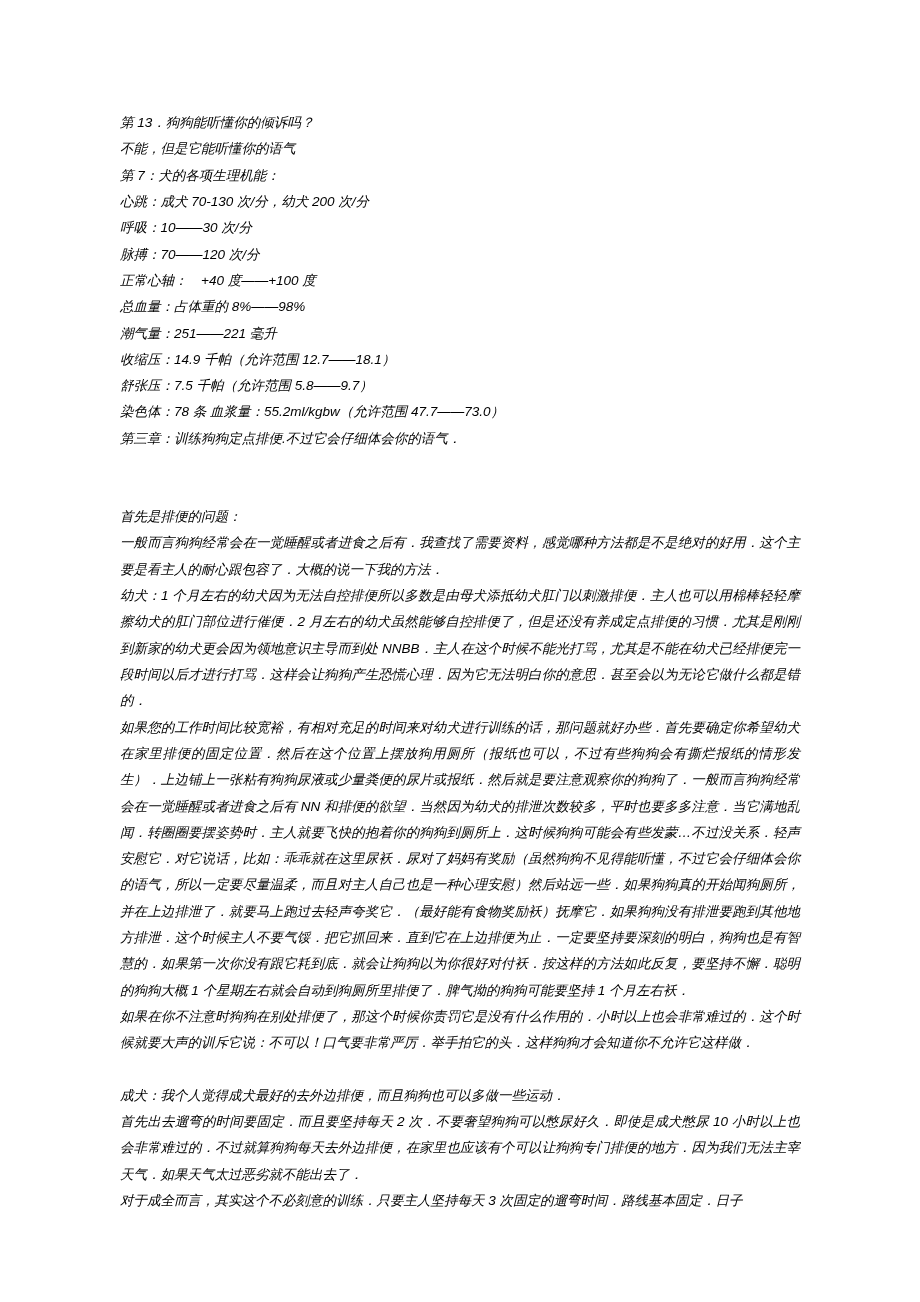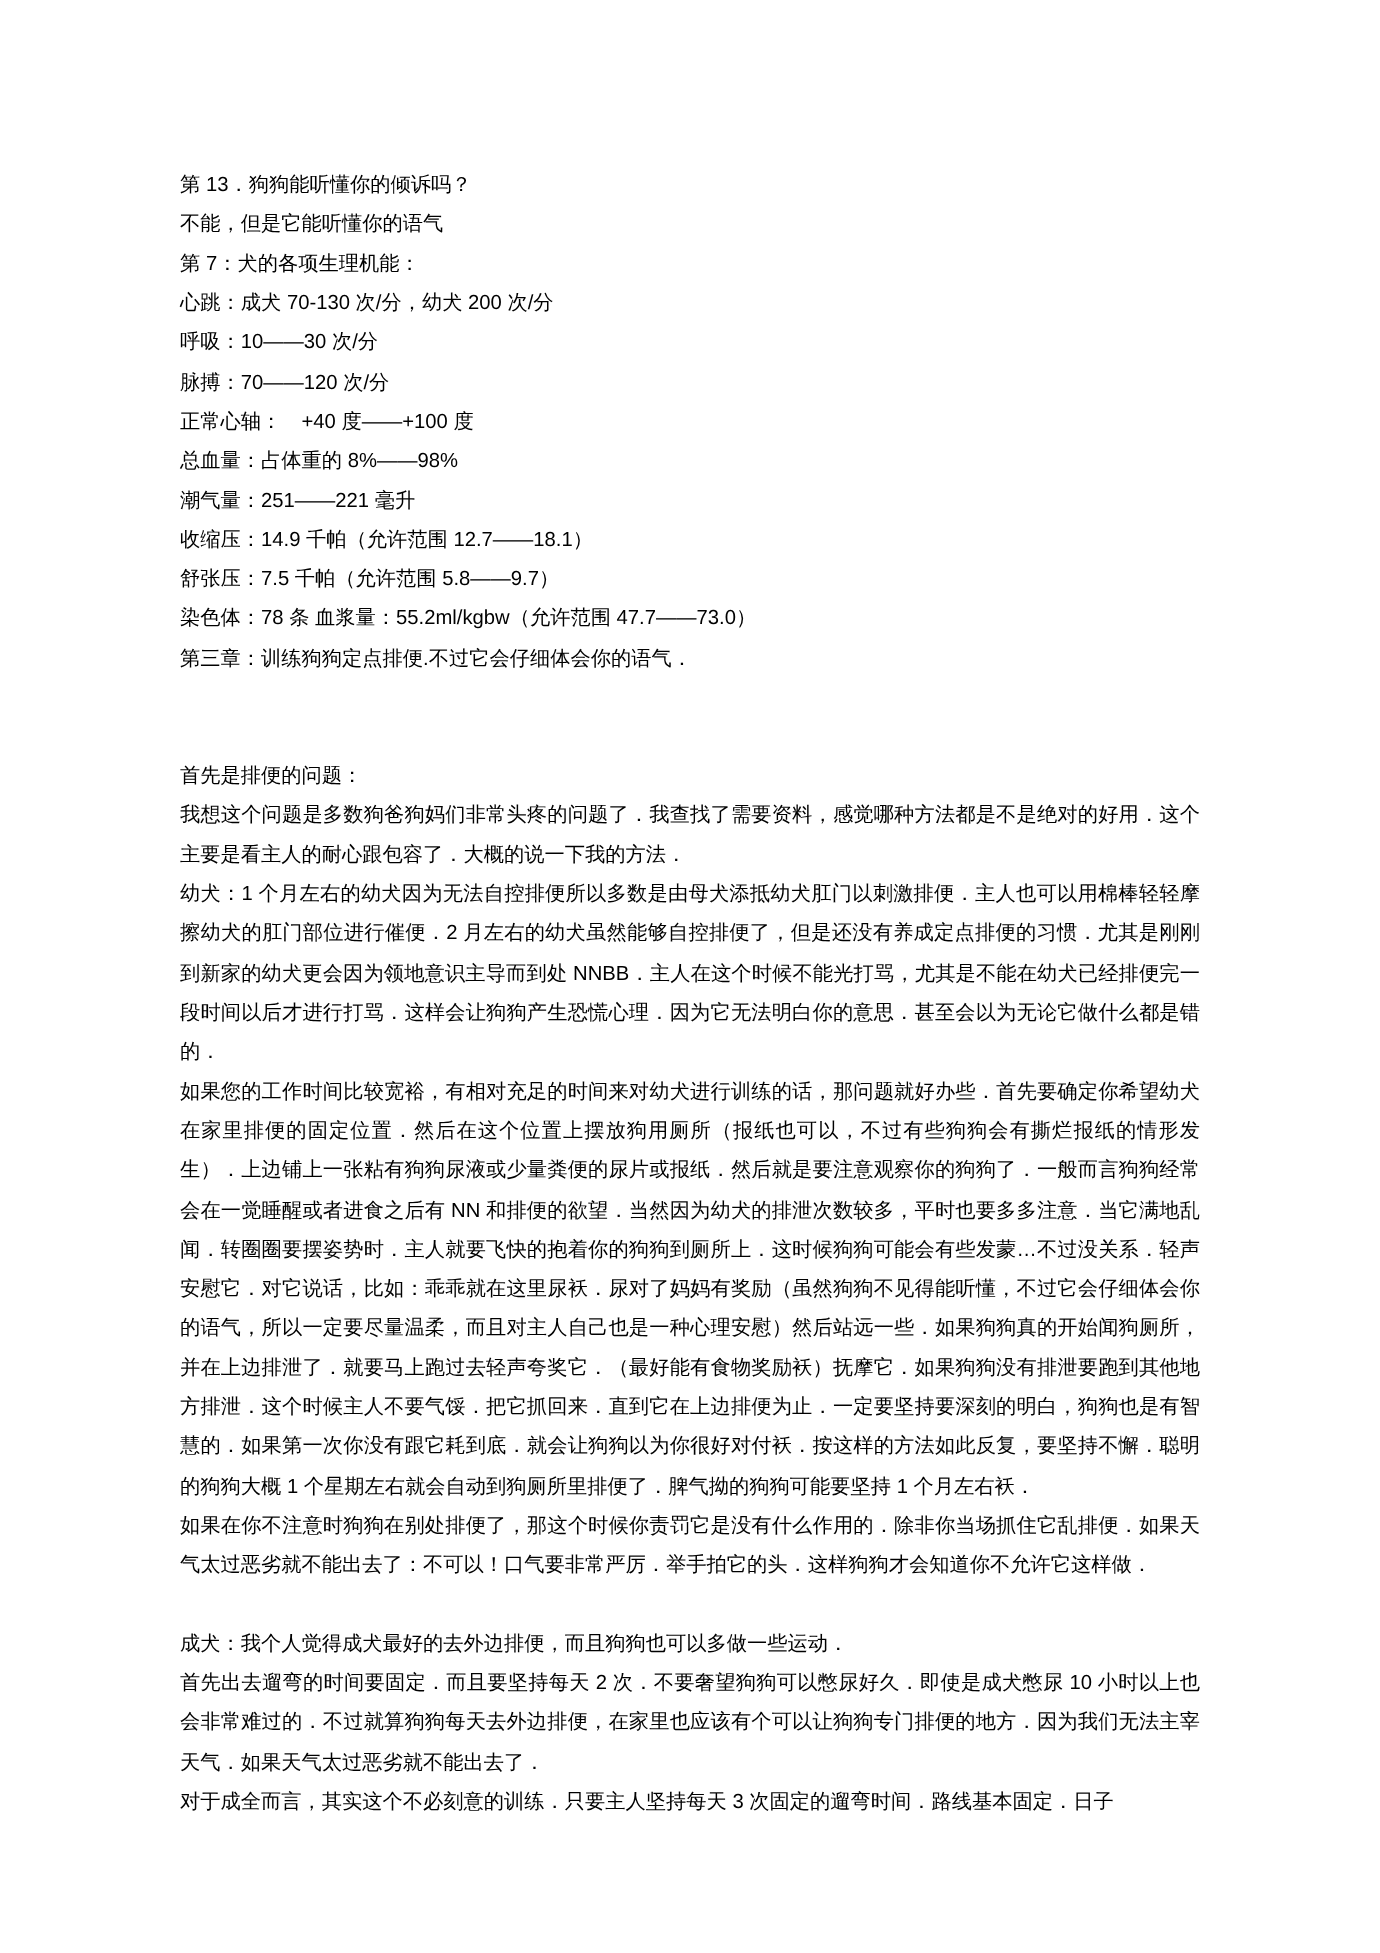--- a/index.html
+++ b/index.html
@@ -8,20 +8,21 @@
       margin: 0;
       padding: 110px 120px 80px 120px;
       width: 680px;
       font-size: 13.5px;
       line-height: 1.95;
       color: #000;
     }
     .para {
       margin: 0;
       text-align: justify;
+      font-style: italic;
     }
     .spacer {
       height: 52px;
     }
     .spacer-small {
       height: 26px;
     }
   </style>
 </head>
 <body>
@@ -36,22 +37,22 @@
 <p class="para">总血量：占体重的 8%——98%</p>
 <p class="para">潮气量：251——221 毫升</p>
 <p class="para">收缩压：14.9 千帕（允许范围 12.7——18.1）</p>
 <p class="para">舒张压：7.5 千帕（允许范围 5.8——9.7）</p>
 <p class="para">染色体：78 条  血浆量：55.2ml/kgbw（允许范围 47.7——73.0）</p>
 <p class="para">第三章：训练狗狗定点排便.不过它会仔细体会你的语气．</p>
 
 <div class="spacer"></div>
 
 <p class="para">首先是排便的问题：</p>
-<p class="para">我想这个问题是多数狗爸狗妈们非常头疼的问题了．我查找了需要资料，感觉哪种方法都是不是绝对的好用．这个主要是看主人的耐心跟包容了．大概的说一下我的方法．</p>
+<p class="para">一般而言狗狗经常会在一觉睡醒或者进食之后有．我查找了需要资料，感觉哪种方法都是不是绝对的好用．这个主要是看主人的耐心跟包容了．大概的说一下我的方法．</p>
 <p class="para">幼犬：1 个月左右的幼犬因为无法自控排便所以多数是由母犬添抵幼犬肛门以刺激排便．主人也可以用棉棒轻轻摩擦幼犬的肛门部位进行催便．2 月左右的幼犬虽然能够自控排便了，但是还没有养成定点排便的习惯．尤其是刚刚到新家的幼犬更会因为领地意识主导而到处 NNBB．主人在这个时候不能光打骂，尤其是不能在幼犬已经排便完一段时间以后才进行打骂．这样会让狗狗产生恐慌心理．因为它无法明白你的意思．甚至会以为无论它做什么都是错的．</p>
 <p class="para">如果您的工作时间比较宽裕，有相对充足的时间来对幼犬进行训练的话，那问题就好办些．首先要确定你希望幼犬在家里排便的固定位置．然后在这个位置上摆放狗用厕所（报纸也可以，不过有些狗狗会有撕烂报纸的情形发生）．上边铺上一张粘有狗狗尿液或少量粪便的尿片或报纸．然后就是要注意观察你的狗狗了．一般而言狗狗经常会在一觉睡醒或者进食之后有 NN 和排便的欲望．当然因为幼犬的排泄次数较多，平时也要多多注意．当它满地乱闻．转圈圈要摆姿势时．主人就要飞快的抱着你的狗狗到厕所上．这时候狗狗可能会有些发蒙…不过没关系．轻声安慰它．对它说话，比如：乖乖就在这里尿袄．尿对了妈妈有奖励（虽然狗狗不见得能听懂，不过它会仔细体会你的语气，所以一定要尽量温柔，而且对主人自己也是一种心理安慰）然后站远一些．如果狗狗真的开始闻狗厕所，并在上边排泄了．就要马上跑过去轻声夸奖它．（最好能有食物奖励袄）抚摩它．如果狗狗没有排泄要跑到其他地方排泄．这个时候主人不要气馁．把它抓回来．直到它在上边排便为止．一定要坚持要深刻的明白，狗狗也是有智慧的．如果第一次你没有跟它耗到底．就会让狗狗以为你很好对付袄．按这样的方法如此反复，要坚持不懈．聪明的狗狗大概 1 个星期左右就会自动到狗厕所里排便了．脾气拗的狗狗可能要坚持 1 个月左右袄．</p>
-<p class="para">如果在你不注意时狗狗在别处排便了，那这个时候你责罚它是没有什么作用的．除非你当场抓住它乱排便．如果天气太过恶劣就不能出去了：不可以！口气要非常严厉．举手拍它的头．这样狗狗才会知道你不允许它这样做．</p>
+<p class="para">如果在你不注意时狗狗在别处排便了，那这个时候你责罚它是没有什么作用的．小时以上也会非常难过的．这个时候就要大声的训斥它说：不可以！口气要非常严厉．举手拍它的头．这样狗狗才会知道你不允许它这样做．</p>
 
 <div class="spacer-small"></div>
 
 <p class="para">成犬：我个人觉得成犬最好的去外边排便，而且狗狗也可以多做一些运动．</p>
 <p class="para">首先出去遛弯的时间要固定．而且要坚持每天 2 次．不要奢望狗狗可以憋尿好久．即使是成犬憋尿 10 小时以上也会非常难过的．不过就算狗狗每天去外边排便，在家里也应该有个可以让狗狗专门排便的地方．因为我们无法主宰天气．如果天气太过恶劣就不能出去了．</p>
 <p class="para">对于成全而言，其实这个不必刻意的训练．只要主人坚持每天 3 次固定的遛弯时间．路线基本固定．日子</p>
 
 </body></html>

